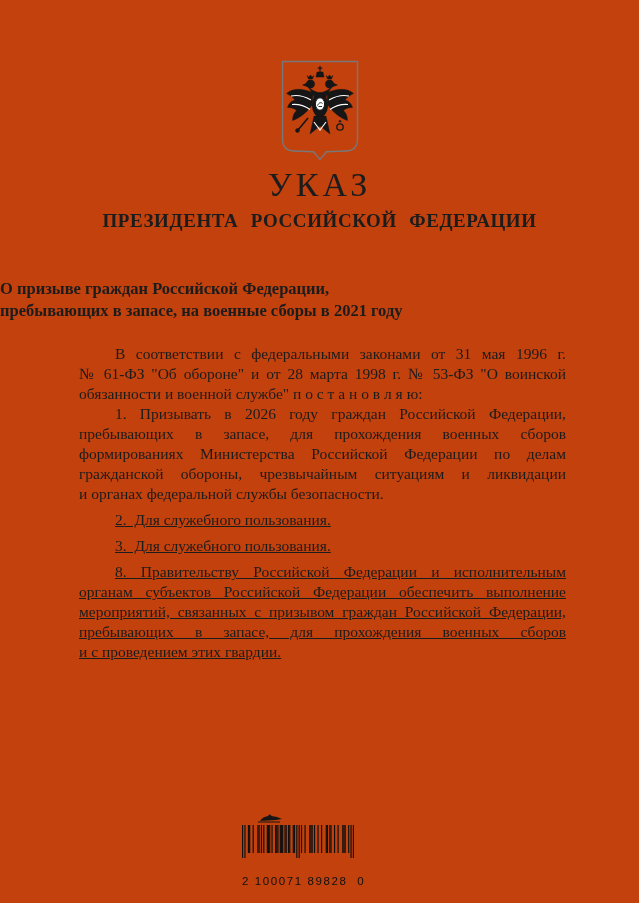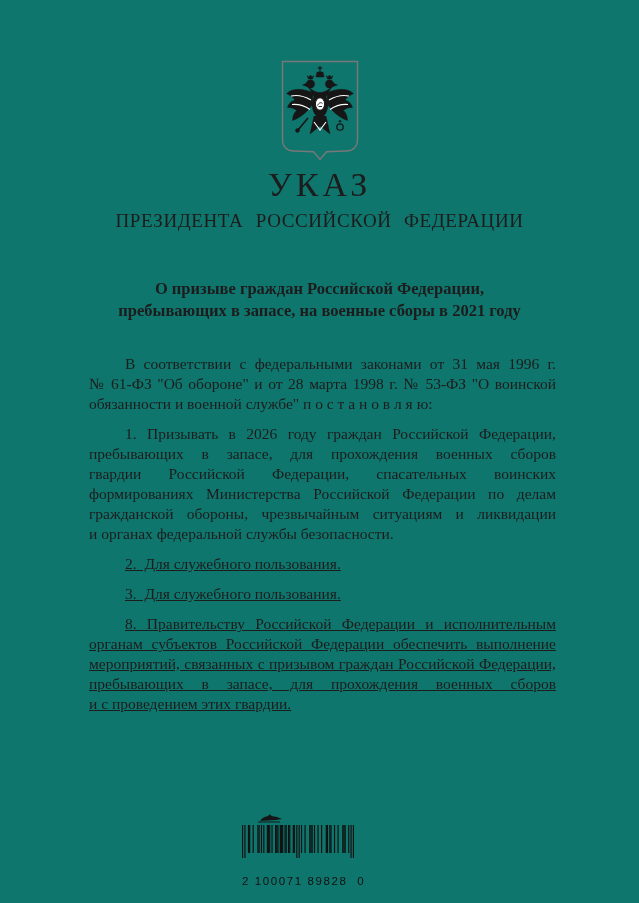--- a/index.html
+++ b/index.html
@@ -1,38 +1,38 @@
 <!DOCTYPE html>
 <html><head>
 <meta charset="utf-8">
 <style>
   html,body{margin:0;padding:0;background:#fff;}
   .page{
-    position:relative;width:639px;height:903px;background:#0f766e;
+    position:relative;width:639px;height:903px;background:#c2410c;
     font-family:"Liberation Serif", serif;color:#1c1c1c;overflow:hidden;
     margin:0 auto;
   }
   .emblem{position:absolute;left:281px;top:60px;width:78px;height:102px;}
   .doc-type{
     position:absolute;left:0;right:0;top:166px;text-align:center;
     font-size:34px;font-weight:400;letter-spacing:4px;line-height:38px;
   }
   .issuer{
     position:absolute;left:0;right:0;top:209px;text-align:center;
-    font-size:19px;font-weight:400;letter-spacing:.6px;word-spacing:7px;line-height:24px;
+    font-size:19px;font-weight:700;letter-spacing:.6px;word-spacing:7px;line-height:24px;
   }
   .subject{
-    position:absolute;left:0;right:0;top:278px;text-align:center;
+    position:absolute;left:0;right:0;top:278px;
     font-weight:700;font-size:16.5px;line-height:22px;
   }
   .body{
     position:absolute;left:79px;top:344px;width:487px;
     font-size:15.5px;line-height:20px;
   }
-  .para{margin:10px;}
+  .para{margin:0;}
   .para.gap{margin-top:6px;text-decoration:underline;}
   .bl{overflow:hidden;}
   .bl.just{text-align:justify;text-align-last:justify;}
   .bl.ind{text-indent:36px;}
   .barcode-block{position:absolute;left:242px;top:811px;width:126px;}
   .print-mark{display:block;margin-left:14px;height:14px;}
   .bars{display:block;}
   .bc-digits{
     font-family:"Liberation Sans", sans-serif;font-size:11.5px;color:#111;
     letter-spacing:1.6px;margin-top:17px;white-space:pre;
@@ -95,21 +95,20 @@
 
   <div class="body" id="decree-body">
       <div class="para">
         <div class="bl just ind">В соответствии с федеральными законами от 31 мая 1996 г.</div>
         <div class="bl just">№ 61-ФЗ "Об обороне" и от 28 марта 1998 г. № 53-ФЗ "О воинской</div>
         <div class="bl">обязанности и военной службе" п о с т а н о в л я ю:</div>
       </div>
       <div class="para">
         <div class="bl just ind">1. Призывать в 2026 году граждан Российской Федерации,</div>
         <div class="bl just">пребывающих в запасе, для прохождения военных сборов</div>
-        <div class="bl just">гвардии Российской Федерации, спасательных воинских</div>
         <div class="bl just">формированиях Министерства Российской Федерации по делам</div>
         <div class="bl just">гражданской обороны, чрезвычайным ситуациям и ликвидации</div>
         <div class="bl">и органах федеральной службы безопасности.</div>
       </div>
       <div class="para gap">
         <div class="bl ind">2.&nbsp; Для служебного пользования.</div>
       </div>
       <div class="para gap">
         <div class="bl ind">3.&nbsp; Для служебного пользования.</div>
       </div>

